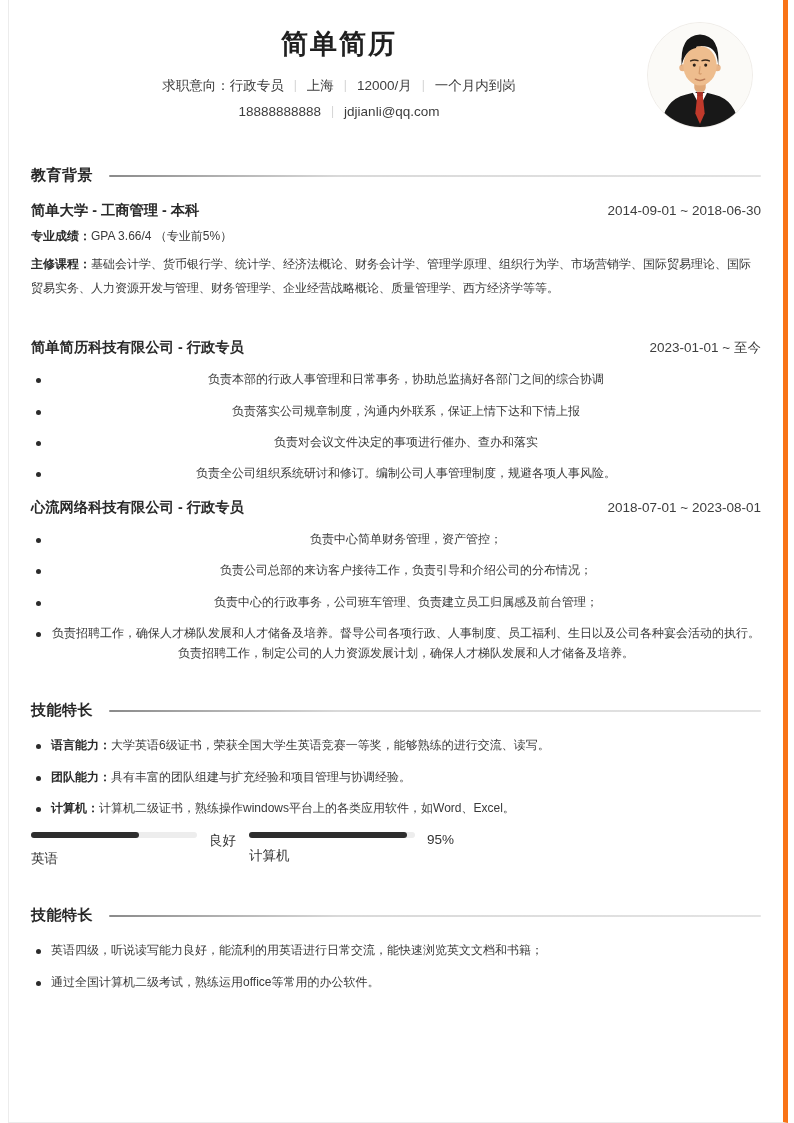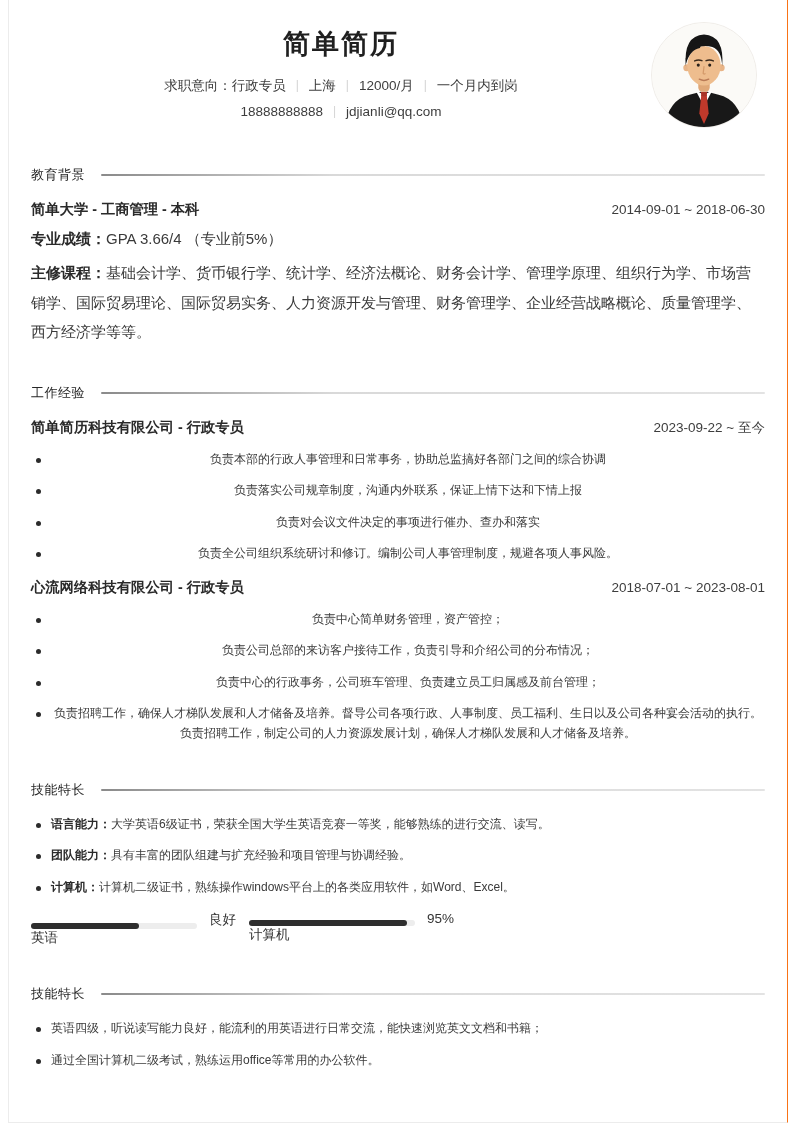--- a/index.html
+++ b/index.html
@@ -4,51 +4,51 @@
 <style>
   * { box-sizing: border-box; }
   html,body { margin:0; padding:0; }
   body {
     width:794px; height:1123px; background:#ffffff;
     font-family:"Liberation Sans","DejaVu Sans",sans-serif;
     color:#3a3a3a; -webkit-font-smoothing:antialiased;
   }
   .sheet {
     width:780px; height:1123px; margin-left:8px;
-    border-left:1px solid #ececec; border-right:1px solid #f97316; border-bottom:1px solid #ececec;
+    border-left:1px solid #ececec; border-right:5px solid #f97316; border-bottom:1px solid #ececec;
     padding:20px 22px 0 22px; overflow:hidden;
   }
   
   .header { display:flex; align-items:flex-start; }
   .header-text { flex:1; text-align:center; padding-top:6px; }
   .resume-name { margin:0 0 15px 0; font-size:27px; letter-spacing:2px; color:#1f1f1f; font-weight:bold; }
   .info-line { margin:9px 0; font-size:13.5px; color:#3d3d3d; }
   .sep { color:#d4d4d4; margin:0 10px; font-size:12px; position:relative; top:-1px; }
   .avatar-wrap { width:106px; height:106px; border-radius:50%; overflow:hidden; flex-shrink:0; margin:2px 8px 0 0; border:1px solid #f0ede9; background:#fbfaf8; }
   .avatar-wrap svg { display:block; width:100%; height:100%; }
   
   .section { margin-top:38px; }
   .section:first-of-type { margin-top:44px; }
   .sec-head { display:flex; align-items:center; gap:16px; margin-bottom:16px; }
-  .sec-title { font-size:13px; font-weight:normal; color:#262626; letter-spacing:0.5px; }
+  .sec-title { font-size:15px; font-weight:bold; color:#262626; letter-spacing:0.5px; }
   .sec-line { flex:1; height:2px; background:linear-gradient(to right,#8a8a8a 0%, #d9d9d9 35%, #e3e3e3 100%); border-radius:1px; }
   .row { display:flex; justify-content:space-between; align-items:baseline; margin-top:4px; }
   .bold-name { font-weight:bold; font-size:14.3px; color:#2a2a2a; }
   .date { font-size:13.5px; color:#3d3d3d; }
-  .edu-line { font-size:15px; line-height:1.95; margin-top:5px; }
+  .edu-line { font-size:12px; line-height:1.95; margin-top:5px; }
   .lbl { font-weight:bold; color:#2a2a2a; }
   ul.blist { list-style:none; margin:13px 0 0 0; padding:0; }
   ul.blist li { position:relative; padding-left:20px; margin-bottom:12px; font-size:12px; line-height:1.62; color:#3a3a3a; }
   ul.blist li::before { content:""; position:absolute; left:5px; top:8px; width:5px; height:5px; border-radius:50%; background:#2b2b2b; }
   .job { margin-bottom:4px;text-align:center; }
   .job + .job { margin-top:14px; }
   
   .bars { display:flex; margin-top:14px; }
   .bar-block { width:218px; }
-  .bar-row { display:flex; align-items:flex-end; gap:12px; }
+  .bar-row { display:flex; align-items:flex-start; gap:12px; }
   .track { width:166px; height:6px; background:#ededed; border-radius:3px; }
   .fill { display:block; height:6px; background:#2e2e2e; border-radius:3px; }
   .bar-label { font-size:13.5px; color:#333; white-space:nowrap; }
   .bar-name { font-size:13.5px; color:#333; }
 </style>
 </head>
 <body>
 
 <div class="sheet">
 
@@ -106,29 +106,25 @@
     </div>
     <div class="edu-line">
       <span class="lbl">专业成绩：</span><span>GPA 3.66/4 （专业前5%）</span>
     </div>
     <div class="edu-line">
       <span class="lbl">主修课程：</span><span>基础会计学、货币银行学、统计学、经济法概论、财务会计学、管理学原理、组织行为学、市场营销学、国际贸易理论、国际贸易实务、人力资源开发与管理、财务管理学、企业经营战略概论、质量管理学、西方经济学等等。</span>
     </div>
   </div>
 
   <div class="section">
-    <div class="sec-head">
-      <span class="sec-title">工作经验</span>
-      <span class="sec-line"></span>
-    </div>
 
     <div class="job">
       <div class="row">
         <span class="bold-name">简单简历科技有限公司 - 行政专员</span>
-        <span class="date">2023-09-22 ~ 至今</span>
+        <span class="date">2023-01-01 ~ 至今</span>
       </div>
       <ul class="blist">
         <li>负责本部的行政人事管理和日常事务，协助总监搞好各部门之间的综合协调</li>
         <li>负责落实公司规章制度，沟通内外联系，保证上情下达和下情上报</li>
         <li>负责对会议文件决定的事项进行催办、查办和落实</li>
         <li>负责全公司组织系统研讨和修订。编制公司人事管理制度，规避各项人事风险。</li>
       </ul>
     </div>
 
     <div class="job">

